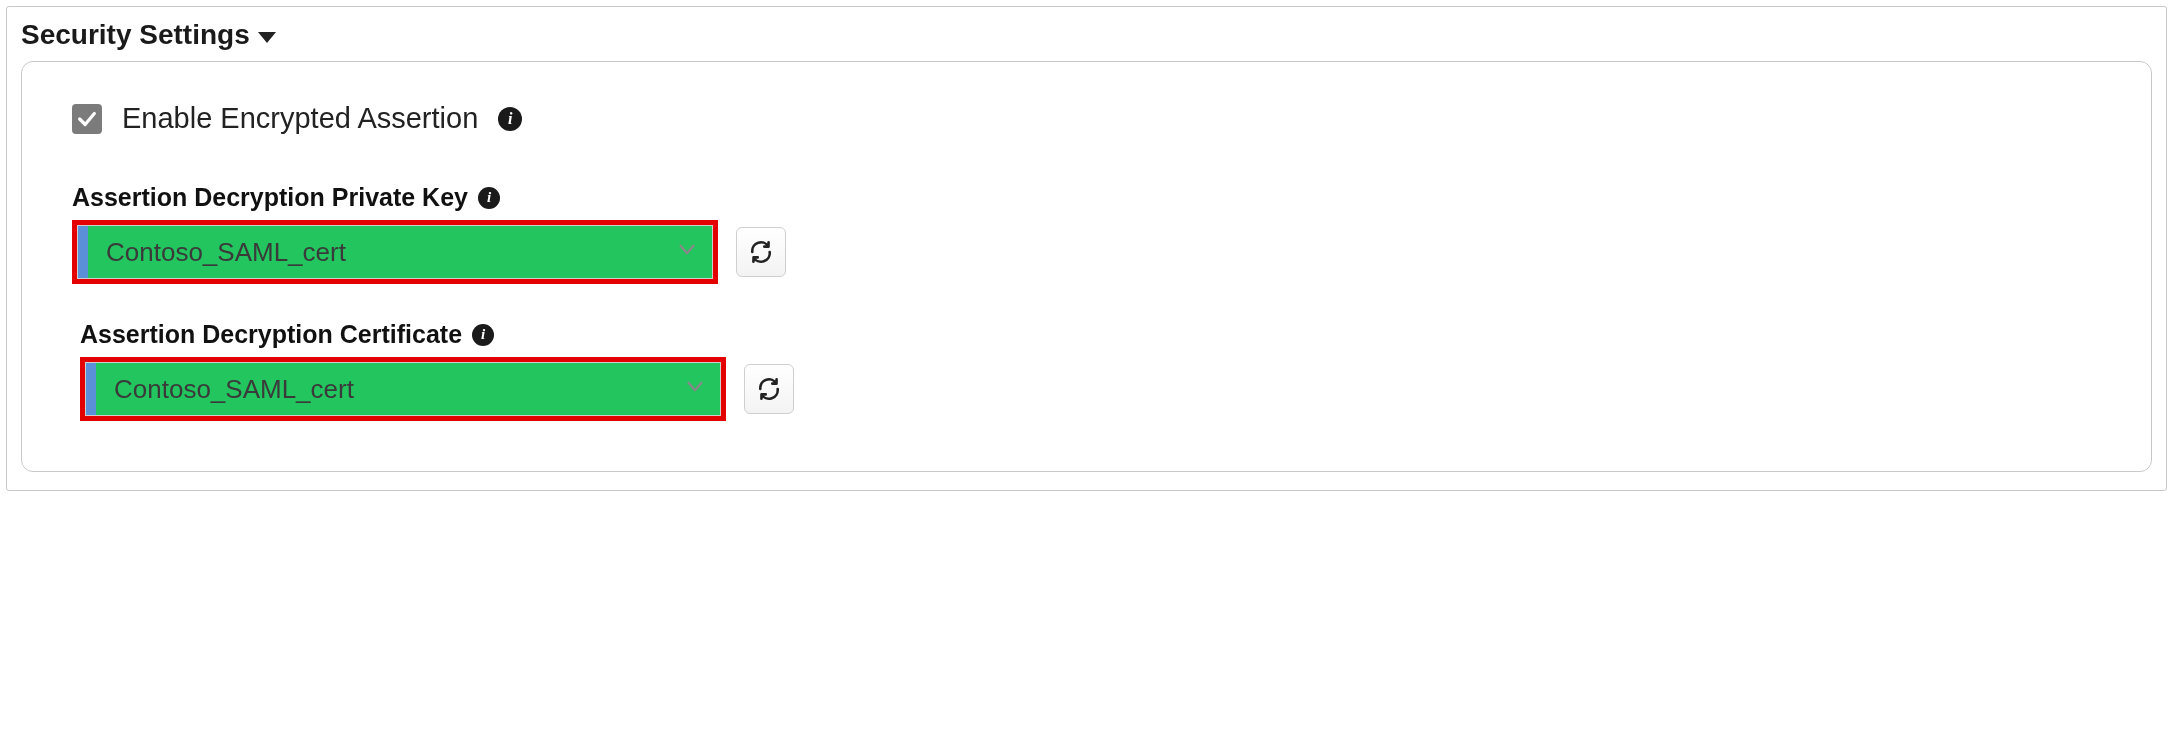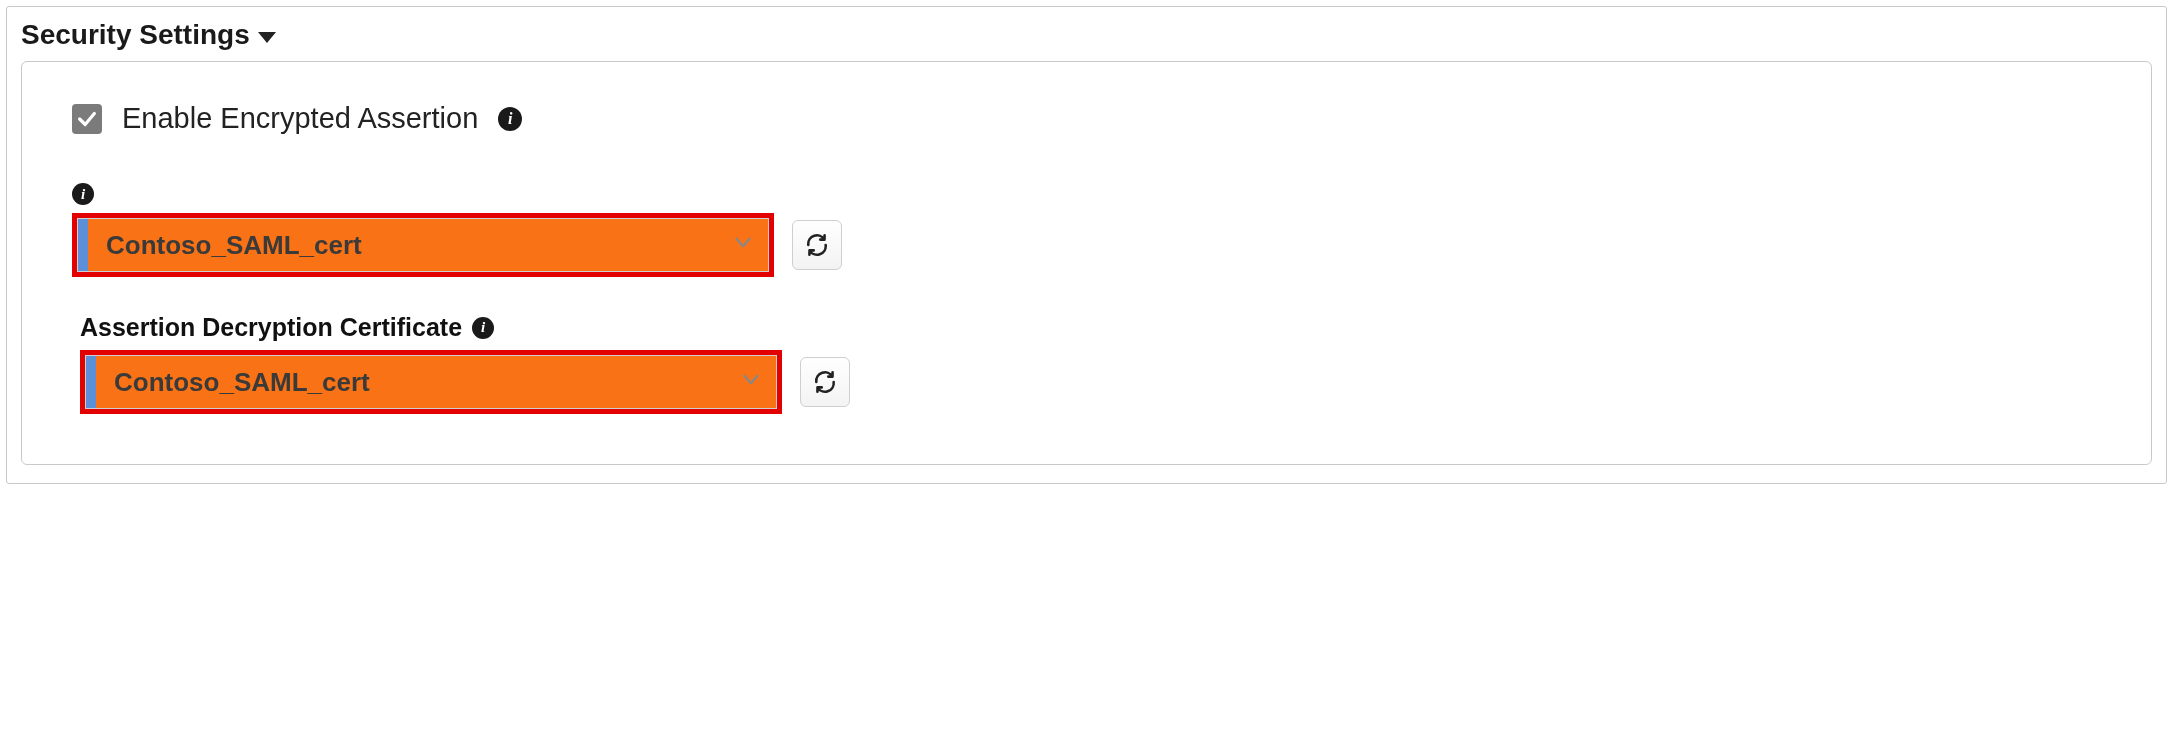--- a/index.html
+++ b/index.html
@@ -28,21 +28,21 @@
     }
     .caret-down {
       width: 0; height: 0;
       border-left: 9px solid transparent;
       border-right: 9px solid transparent;
       border-top: 11px solid #222;
       margin-top: 5px;
     }
     .panel {
       border: 1px solid #c9c9c9;
-      border-radius: 6px;
+      border-radius: 12px;
       padding: 40px 50px 50px 50px;
     }
     .check-row {
       display: flex;
       align-items: center;
       gap: 20px;
       margin-bottom: 48px;
     }
     .chk {
       position: relative;
@@ -84,30 +84,29 @@
       display: flex;
       align-items: center;
       gap: 18px;
     }
     .select-highlight {
       border: 5px solid #e20000;
       padding: 0;
       display: inline-block;
     }
     .pseudo-select {
-      width: 692px;
+      width: 636px;
       height: 54px;
-      background: #f97316;
+      background: #22c55e;
       border: 1px solid #cfcfcf;
       display: flex;
       align-items: center;
       position: relative;
       padding: 0 42px 0 0;
       cursor: pointer;
-      font-weight: bold;
     }
     .pseudo-select .edge {
       width: 10px;
       align-self: stretch;
       background: #5b8fd8;
       margin-right: 18px;
     }
     .pseudo-select .val {
       font-size: 26px;
       color: #3a3a3a;
@@ -152,20 +151,21 @@
         <svg viewBox="0 0 24 24">
           <path d="M4 12 L10 18 L20 6" stroke="#ffffff" stroke-width="3.5" fill="none" stroke-linecap="round" stroke-linejoin="round"></path>
         </svg>
       </span>
       <span class="chk-label">Enable Encrypted Assertion</span>
       <span class="info-icon">i</span>
     </div>
 
     <div class="field-block">
       <div class="field-label-row">
+        <span class="field-label">Assertion Decryption Private Key</span>
         <span class="info-icon small">i</span>
       </div>
       <div class="select-row">
         <span class="select-highlight">
           <div class="pseudo-select">
             <span class="edge"></span>
             <span class="val">Contoso_SAML_cert</span>
             <span class="sel-caret">
               <svg viewBox="0 0 24 24">
                   <path d="M5 8 L12 16 L19 8" stroke="#888" stroke-width="2.5" fill="none" stroke-linecap="round" stroke-linejoin="round"></path>

